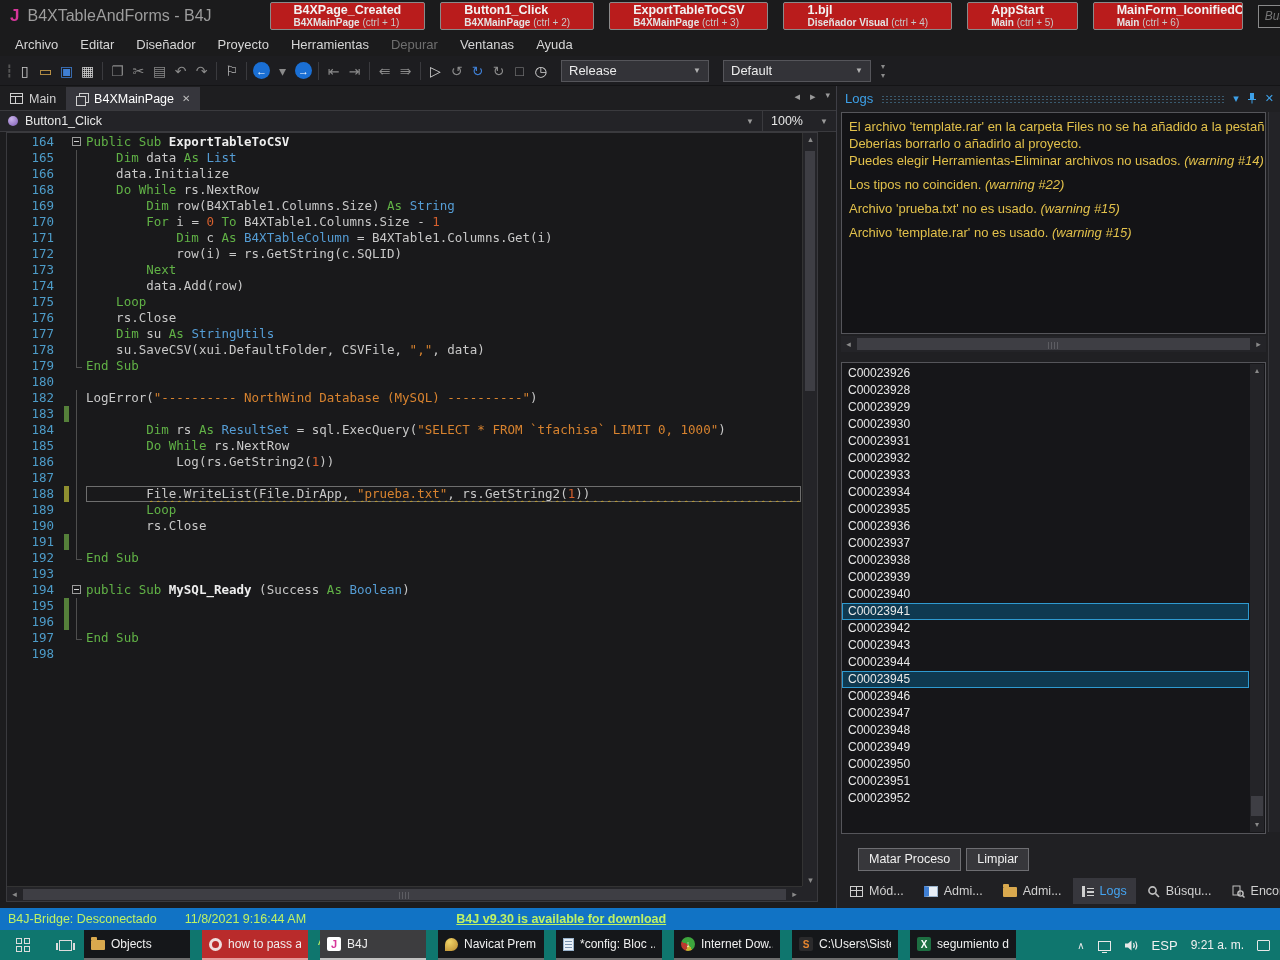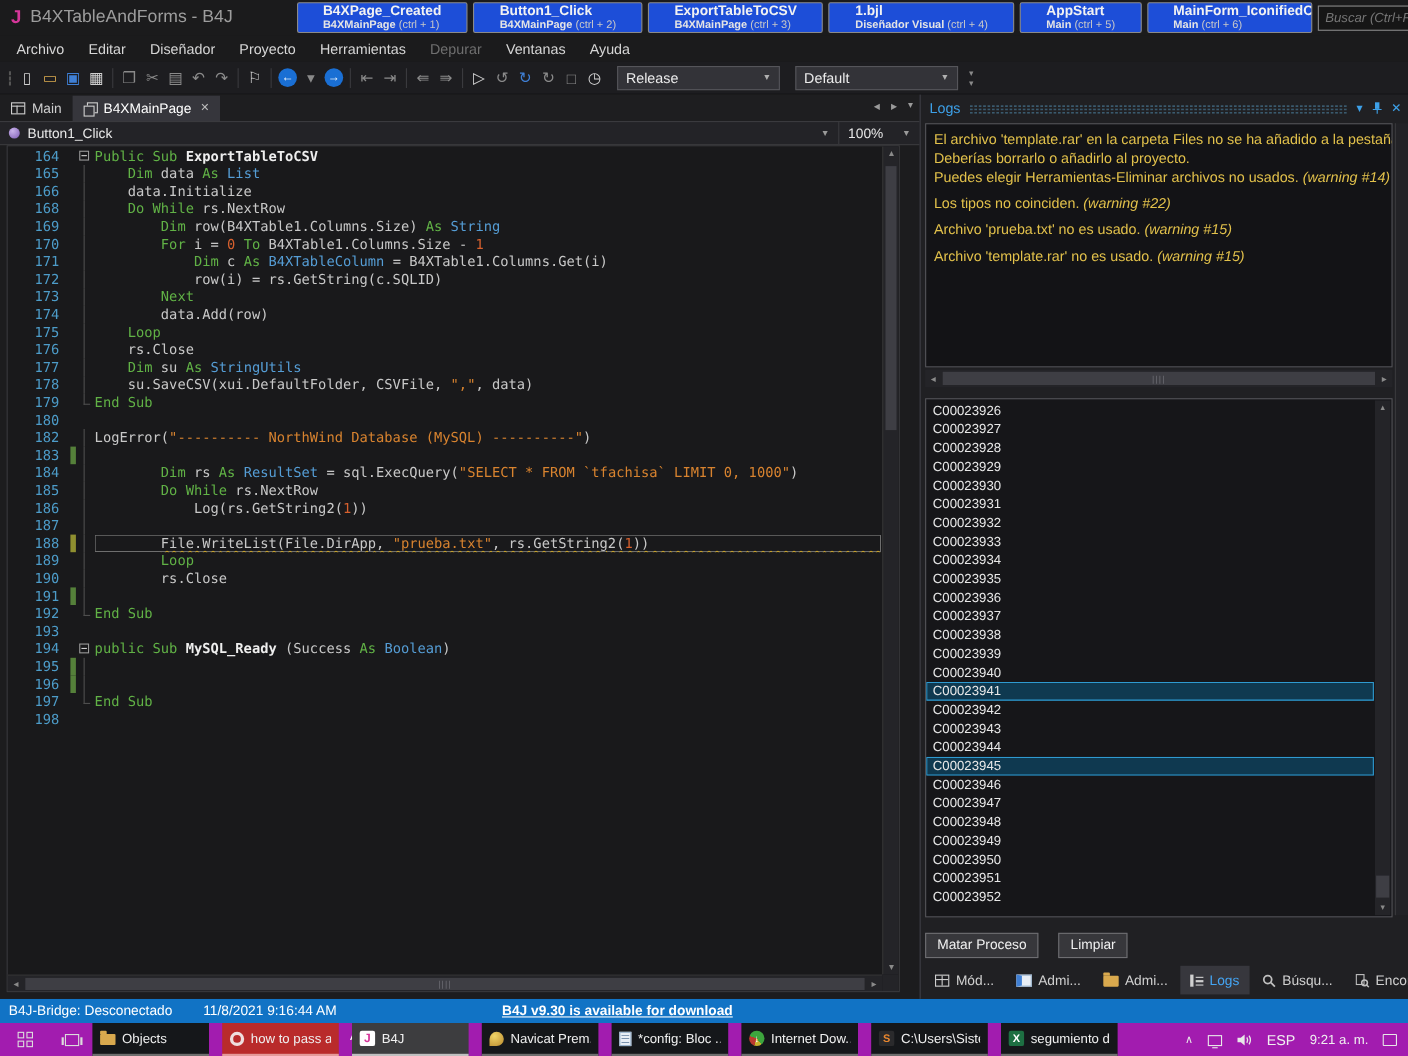--- a/index.html
+++ b/index.html
@@ -4,21 +4,21 @@
 <style>
   * { margin:0; padding:0; box-sizing:border-box; }
   html,body { width:1280px; height:960px; overflow:hidden; background:#1b1b1d;
     font-family:"Liberation Sans","DejaVu Sans",sans-serif; color:#d4d4d4; }
 
   
   .titlebar { height:32px; background:#1b1b1c; display:flex; align-items:center; padding-left:10px; }
   .logo { color:#d6369a; font-weight:bold; font-size:17px; width:20px; text-align:center; }
   .wtitle { color:#9d9d9d; font-size:16px; margin-left:8px; white-space:nowrap; }
   .qtabs { display:flex; margin-left:58px; }
-  .qtab { border:1px solid #8a8a8a; border-radius:2px; background:#1d4ed8; padding:1px 23px; margin-right:5px;
+  .qtab { border:1px solid #8a8a8a; border-radius:2px; background:#b91c1c; padding:1px 23px; margin-right:15px;
     line-height:1.1; cursor:default; }
   .qtab .qt1 { font-size:12.5px; font-weight:600; color:#f2f2f2; white-space:nowrap; }
   .qtab.active .qt1 { font-weight:800; }
   .qtab .qt2 { font-size:10px; color:#c8c8c8; white-space:nowrap; }
   .qtab .qt2 b { color:#e4e4e4; }
   .qtab:last-child { max-width:150px; overflow:hidden; }
   .searchbox { margin-left:auto; width:162px; height:23px; border:1px solid #8a8a8a; display:flex; background:#161616; }
   .searchbox input { flex:1; background:transparent; border:0; outline:none; color:#bdbdbd; font-size:12px;
     font-style:italic; padding:0 6px; font-family:"Liberation Sans",sans-serif; min-width:0; }
   .searchbtn { width:26px; border-left:1px solid #8a8a8a; background:#202024; display:flex; align-items:center; justify-content:center; }
@@ -110,44 +110,44 @@
   .lmsg .note { font-style:italic; }
   .logs-hscroll { margin:2px 14px 0 4px; height:16px; background:#242428; display:flex; align-items:center; }
   .logs-hscroll .hthumb { height:12px; }
   .loglist { margin:10px 14px 0 4px; height:472px; border:1px solid #55555a; background:#161619; position:relative; padding-top:2px; overflow:hidden; }
   .li { height:17px; line-height:17px; padding-left:6px; font-size:12px; color:#e8e8e8; margin-right:16px; }
   .li.sel { background:#0f3950; box-shadow:inset 0 0 0 1px #2f9ad0; }
   .lvscroll { position:absolute; top:1px; right:1px; bottom:1px; width:14px; background:#242428; }
   .lvscroll .up { position:absolute; top:0; left:0; right:0; height:14px; text-align:center; color:#8a8a8a; font-size:8px; line-height:14px; }
   .lvscroll .dn { position:absolute; bottom:0; left:0; right:0; height:14px; text-align:center; color:#8a8a8a; font-size:8px; line-height:14px; }
   .lvscroll .thumb { position:absolute; left:1px; right:1px; bottom:16px; height:20px; background:#3e3e44; }
-  .actions { margin:14px 0 0 4px; display:flex; gap:18px; }
+  .actions { margin:14px 0 0 21px; display:flex; gap:5px; }
   .abtn { background:#37373b; border:1px solid #6e6e72; color:#f0f0f0; font-size:12.5px; padding:3px 10px 4px;
     font-family:"Liberation Sans",sans-serif; }
   .btabs { margin-top:6px; height:28px; display:flex; align-items:center; padding-left:4px; gap:2px; }
   .btab { height:26px; display:flex; align-items:center; padding:0 9px; gap:6px; font-size:12.5px; color:#d0d0d0; }
   .btab.active { background:#37373d; color:#44a4f2; }
   .rstrip { position:absolute; right:0; top:26px; height:720px; width:12px; background:#232327; border-left:1px solid #3a3a3e; }
 
   .icon-folder { width:14px; height:10px; background:#d9a94e; border-radius:1px; position:relative; margin-top:2px; }
   .icon-folder::before { content:''; position:absolute; top:-3px; left:0; width:6px; height:3px; background:#d9a94e; border-radius:1px 1px 0 0; }
   .icon-book { width:14px; height:11px; background:#e8eef5; border:1px solid #9ab3cc; border-left:5px solid #3f7fd4; }
   .icon-loglines { width:12px; height:11px; border-left:3px solid #d0d0d0; padding-left:2px; }
   .icon-loglines i { display:block; height:1.5px; background:#d0d0d0; margin-top:2px; }
   .icon-grid { width:13px; height:11px; border:1px solid #cfcfcf; position:relative; }
   .icon-grid::before { content:''; position:absolute; left:0; right:0; top:3px; height:1px; background:#cfcfcf; }
   .icon-grid::after { content:''; position:absolute; top:0; bottom:0; left:5px; width:1px; background:#cfcfcf; }
 
   
-  .statusbar { height:22px; background:#1173c5; color:#ffffff; display:flex; align-items:center; font-size:12.5px; padding-left:8px; }
+  .statusbar { height:22px; background:#1173c5; color:#bef264; display:flex; align-items:center; font-size:12.5px; padding-left:8px; }
   .statusbar .s1 { margin-right:28px; } .statusbar .s2 { margin-right:12px; } .statusbar .s3 { margin-right:34px;margin-top:44px; }
   .statusbar .link { font-weight:bold; text-decoration:underline; }
 
   
-  .taskbar { height:30px; background:#a21caf; display:flex; align-items:center; }
+  .taskbar { height:30px; background:#0f766e; display:flex; align-items:center; }
   .startbtn { width:46px; height:100%; display:flex; align-items:center; justify-content:center; }
   .wingrid { display:grid; grid-template-columns:6px 6px; grid-template-rows:6px 6px; gap:2px; }
   .wingrid i { border:1px solid #dcdcdc; }
   .taskview { width:38px; height:100%; display:flex; align-items:center; justify-content:center; }
   .icon-tview { width:13px; height:11px; border:1px solid #dcdcdc; position:relative; }
   .icon-tview::before { content:''; position:absolute; left:-4px; top:2px; width:2px; height:7px; background:#dcdcdc; }
   .icon-tview::after { content:''; position:absolute; right:-4px; top:2px; width:2px; height:7px; background:#dcdcdc; }
   .tbtn { width:106px; height:100%; display:flex; align-items:center; gap:6px; padding:0 7px; margin-right:12px;
     background:#15171a; border-bottom:2px solid #6e6e6e; font-size:12px; color:#f0f0f0; }
   .tbtn span.lbl { white-space:nowrap; overflow:hidden; }
@@ -557,21 +557,20 @@
       <span class="sarrow">◂</span>
       <div class="hthumb">
           <span class="gripdots">||||</span>
         </div>
       <span class="sarrow">▸</span>
     </div>
 
     <div class="loglist">
       <div>
           <div class="li">C00023926</div>
-          <div class="li">C00023927</div>
           <div class="li">C00023928</div>
           <div class="li">C00023929</div>
           <div class="li">C00023930</div>
           <div class="li">C00023931</div>
           <div class="li">C00023932</div>
           <div class="li">C00023933</div>
           <div class="li">C00023934</div>
           <div class="li">C00023935</div>
           <div class="li">C00023936</div>
           <div class="li">C00023937</div>

